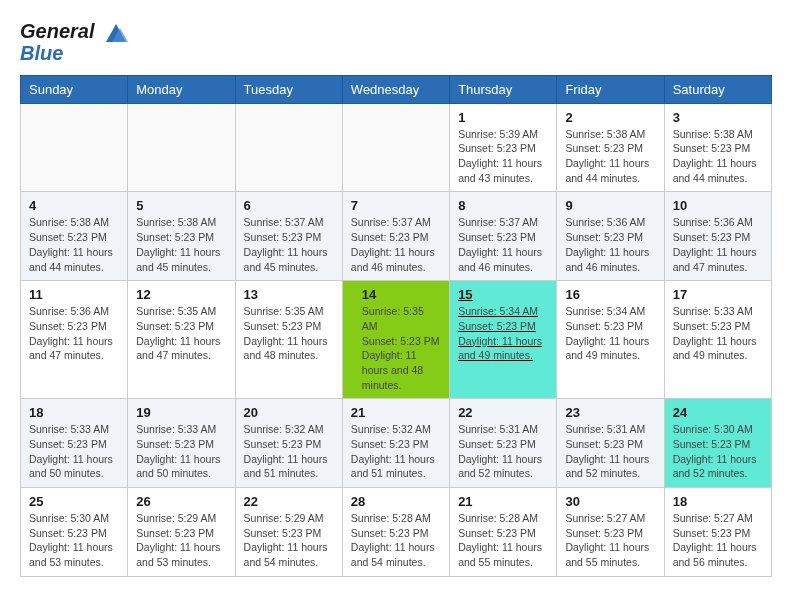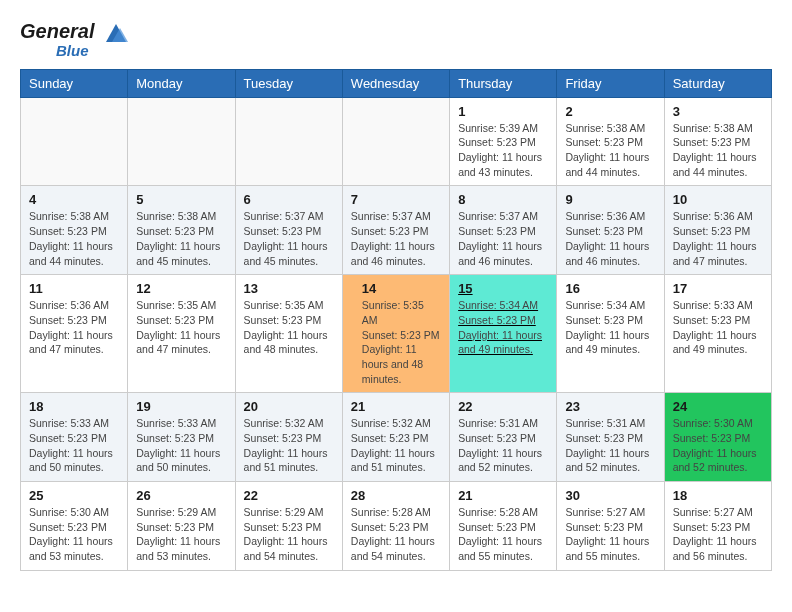--- a/index.html
+++ b/index.html
@@ -85,21 +85,21 @@
     <div>
       <div style="display:flex; align-items:center;">
         <div style="font-size:20px; font-weight:bold; line-height:1.1; color:#1a1a1a;">
           <span style="color:#1a1a1a;">General</span>
           <svg width="28" height="22" viewBox="0 0 28 22" style="display:inline-block; vertical-align:middle; margin-left:2px;">
             <polygon points="4,20 14,2 24,20" fill="#2a6db5"></polygon>
             <polygon points="10,20 18,6 26,20" fill="#4a90d9" opacity="0.7"></polygon>
           </svg>
         </div>
       </div>
-      <div style="font-size:15px; font-weight:bold; color:#2a6db5; margin-top:-2px;margin-left:36px;">Blue</div>
+      <div style="font-size:20px; font-weight:bold; color:#2a6db5; margin-top:-2px;">Blue</div>
     </div>
   </div>
   <div class="title-block">
     <div class="month-title"></div>
     <div class="location"></div>
   </div>
 </div>
 
 <table class="calendar">
   <thead>
@@ -168,21 +168,21 @@
           <div class="day-info">Sunrise: 5:36 AM<br>Sunset: 5:23 PM<br>Daylight: 11 hours and 47 minutes.</div>
         </td>
         <td style="background: rgb(255, 255, 255);">
           <span class="day-number">12</span>
           <div class="day-info">Sunrise: 5:35 AM<br>Sunset: 5:23 PM<br>Daylight: 11 hours and 47 minutes.</div>
         </td>
         <td style="background: rgb(255, 255, 255);">
           <span class="day-number">13</span>
           <div class="day-info">Sunrise: 5:35 AM<br>Sunset: 5:23 PM<br>Daylight: 11 hours and 48 minutes.</div>
         </td>
-        <td style="background: #fdba74; padding-left: 19px;">
+        <td style="background: #84cc16; padding-left: 19px;">
           <span class="day-number">14</span>
           <div class="day-info">Sunrise: 5:35 AM<br>Sunset: 5:23 PM<br>Daylight: 11 hours and 48 minutes.</div>
         </td>
         <td style="background: #5eead4; text-decoration: underline;">
           <span class="day-number">15</span>
           <div class="day-info">Sunrise: 5:34 AM<br>Sunset: 5:23 PM<br>Daylight: 11 hours and 49 minutes.</div>
         </td>
         <td style="background: rgb(255, 255, 255);">
           <span class="day-number">16</span>
           <div class="day-info">Sunrise: 5:34 AM<br>Sunset: 5:23 PM<br>Daylight: 11 hours and 49 minutes.</div>
@@ -210,21 +210,21 @@
           <div class="day-info">Sunrise: 5:32 AM<br>Sunset: 5:23 PM<br>Daylight: 11 hours and 51 minutes.</div>
         </td>
         <td style="background: rgb(240, 244, 248);">
           <span class="day-number">22</span>
           <div class="day-info">Sunrise: 5:31 AM<br>Sunset: 5:23 PM<br>Daylight: 11 hours and 52 minutes.</div>
         </td>
         <td style="background: rgb(240, 244, 248);">
           <span class="day-number">23</span>
           <div class="day-info">Sunrise: 5:31 AM<br>Sunset: 5:23 PM<br>Daylight: 11 hours and 52 minutes.</div>
         </td>
-        <td style="background: #22c55e;">
+        <td style="background: #5eead4;">
           <span class="day-number">24</span>
           <div class="day-info">Sunrise: 5:30 AM<br>Sunset: 5:23 PM<br>Daylight: 11 hours and 52 minutes.</div>
         </td>
       </tr>
       <tr>
         <td style="background: rgb(255, 255, 255);">
           <span class="day-number">25</span>
           <div class="day-info">Sunrise: 5:30 AM<br>Sunset: 5:23 PM<br>Daylight: 11 hours and 53 minutes.</div>
         </td>
         <td style="background: rgb(255, 255, 255);">

